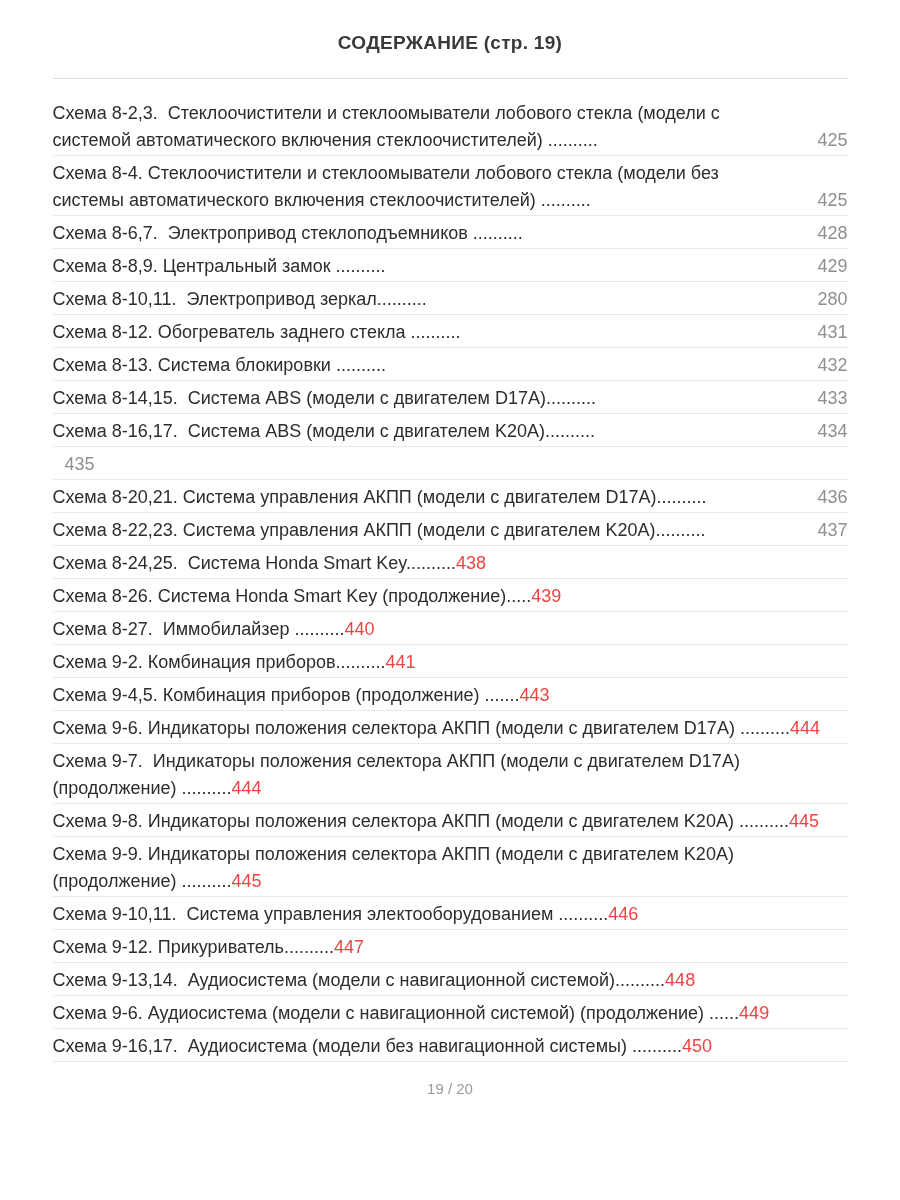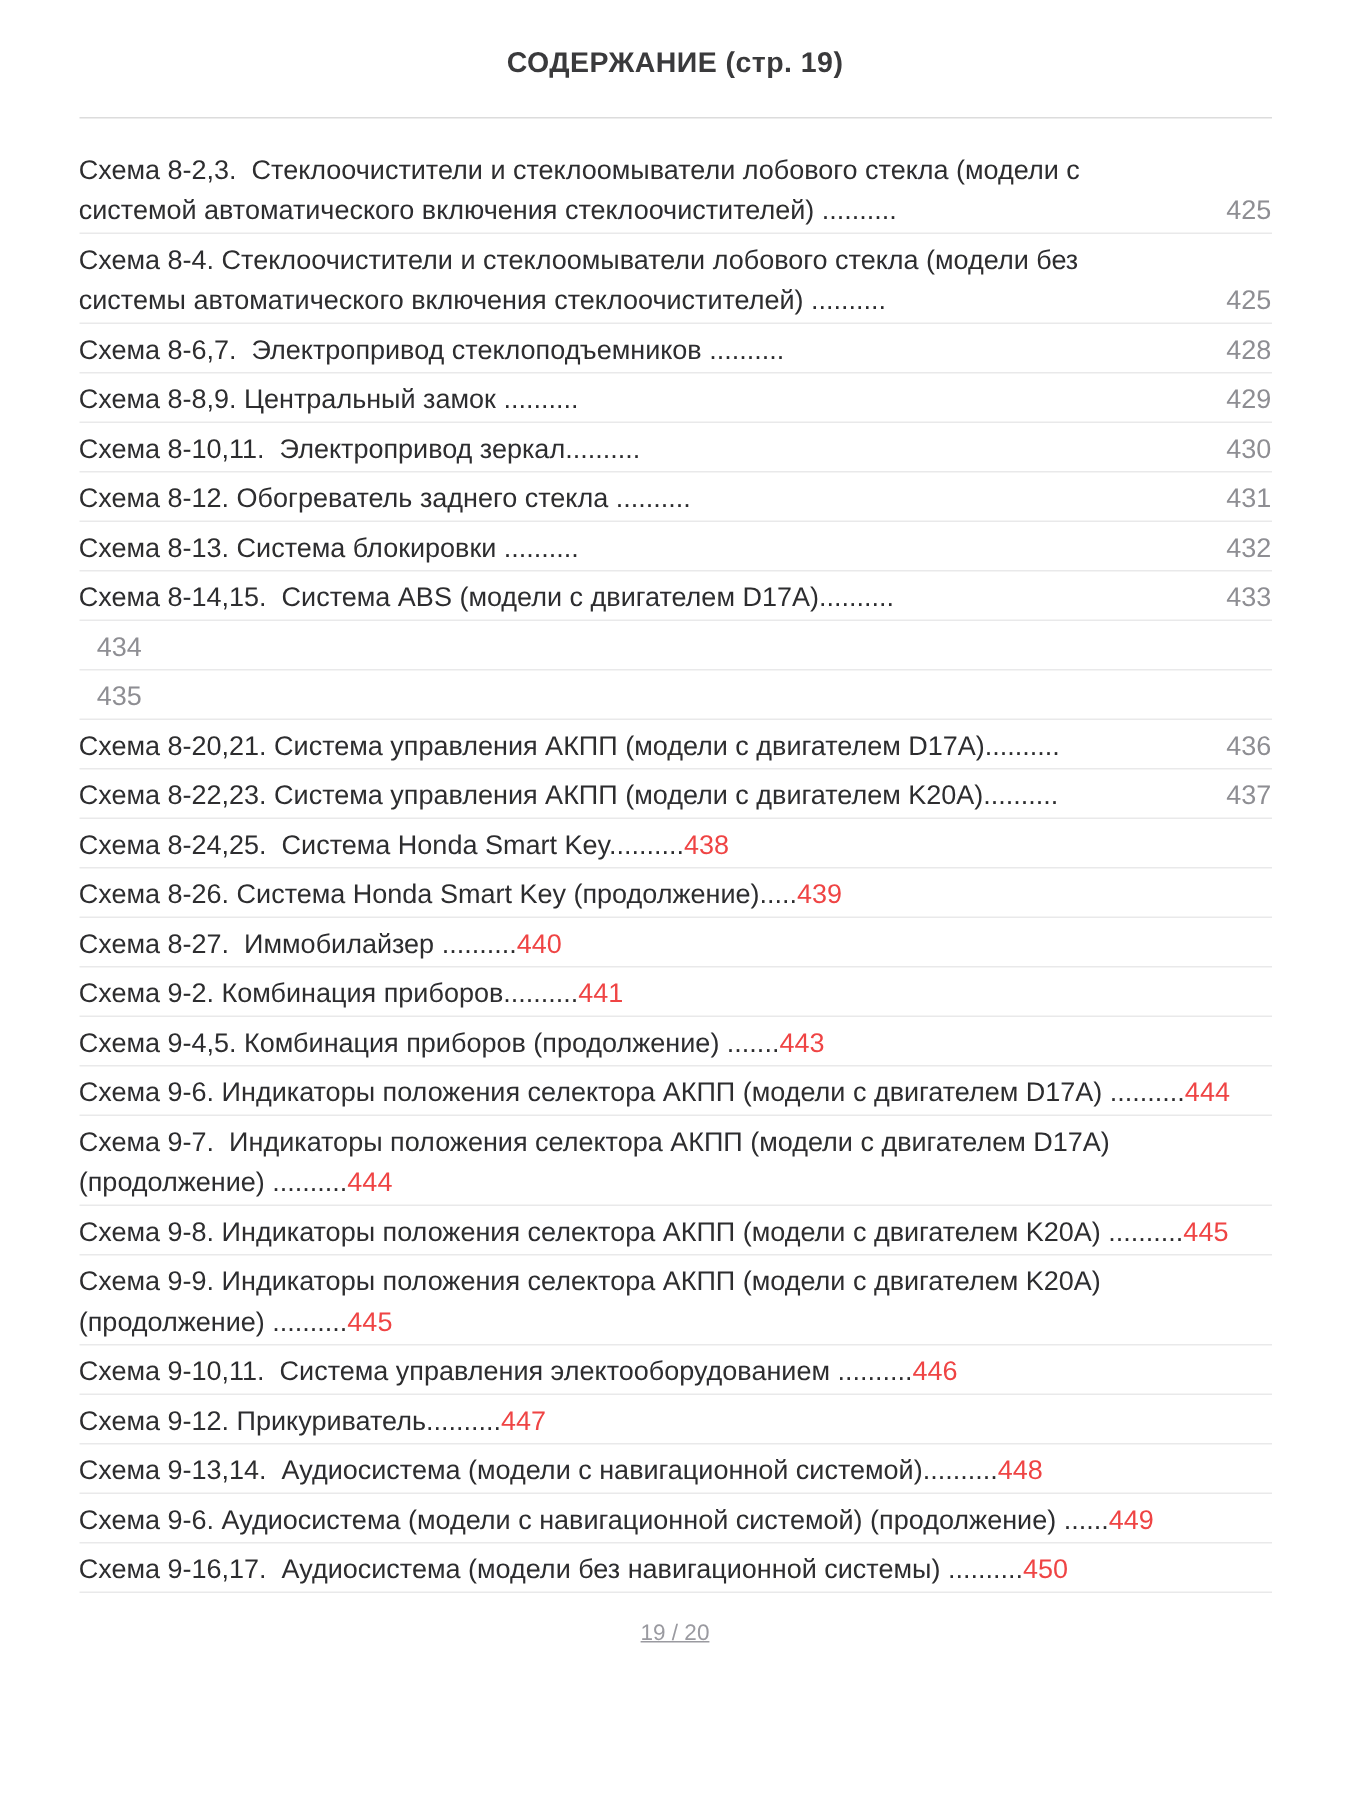--- a/index.html
+++ b/index.html
@@ -58,21 +58,20 @@
   .toc-page-inline {
     color: #ef4444;
     white-space: pre;
   }
   .page-indicator {
     margin-top: 17px;
     text-align: center;
     font-size: 15px;
     line-height: 20px;
     color: #9a9aa0;
-    text-decoration: underline;
   }
 </style>
 </head>
 <body>
 
 <div class="content">
   <h1 class="page-title">СОДЕРЖАНИЕ (стр. 19)</h1>
   <div class="title-rule"></div>
 
   <div class="toc-list" id="toc-list">
@@ -94,39 +93,40 @@
     <span class="toc-page-right">428</span>
   </div>
 
   <div class="toc-row">
     <span class="toc-entry-text">Схема 8-8,9. Центральный замок ..........</span>
     <span class="toc-page-right">429</span>
   </div>
 
   <div class="toc-row">
     <span class="toc-entry-text">Схема 8-10,11.  Электропривод зеркал..........</span>
-    <span class="toc-page-right">430</span>
+    <span class="toc-page-right">280</span>
   </div>
 
   <div class="toc-row">
     <span class="toc-entry-text">Схема 8-12. Обогреватель заднего стекла ..........</span>
     <span class="toc-page-right">431</span>
   </div>
 
   <div class="toc-row">
     <span class="toc-entry-text">Схема 8-13. Система блокировки ..........</span>
     <span class="toc-page-right">432</span>
   </div>
 
   <div class="toc-row">
     <span class="toc-entry-text">Схема 8-14,15.  Система ABS (модели с двигателем D17A)..........</span>
     <span class="toc-page-right">433</span>
   </div>
 
   <div class="toc-row">
+    <span class="toc-entry-text">Схема 8-16,17.  Система ABS (модели с двигателем K20A)..........</span>
     <span class="toc-page-right">434</span>
   </div>
 
   <div class="toc-row">
     <span class="toc-page-right">435</span>
   </div>
 
   <div class="toc-row">
     <span class="toc-entry-text">Схема 8-20,21. Система управления АКПП (модели с двигателем D17A)..........</span>
     <span class="toc-page-right">436</span>

